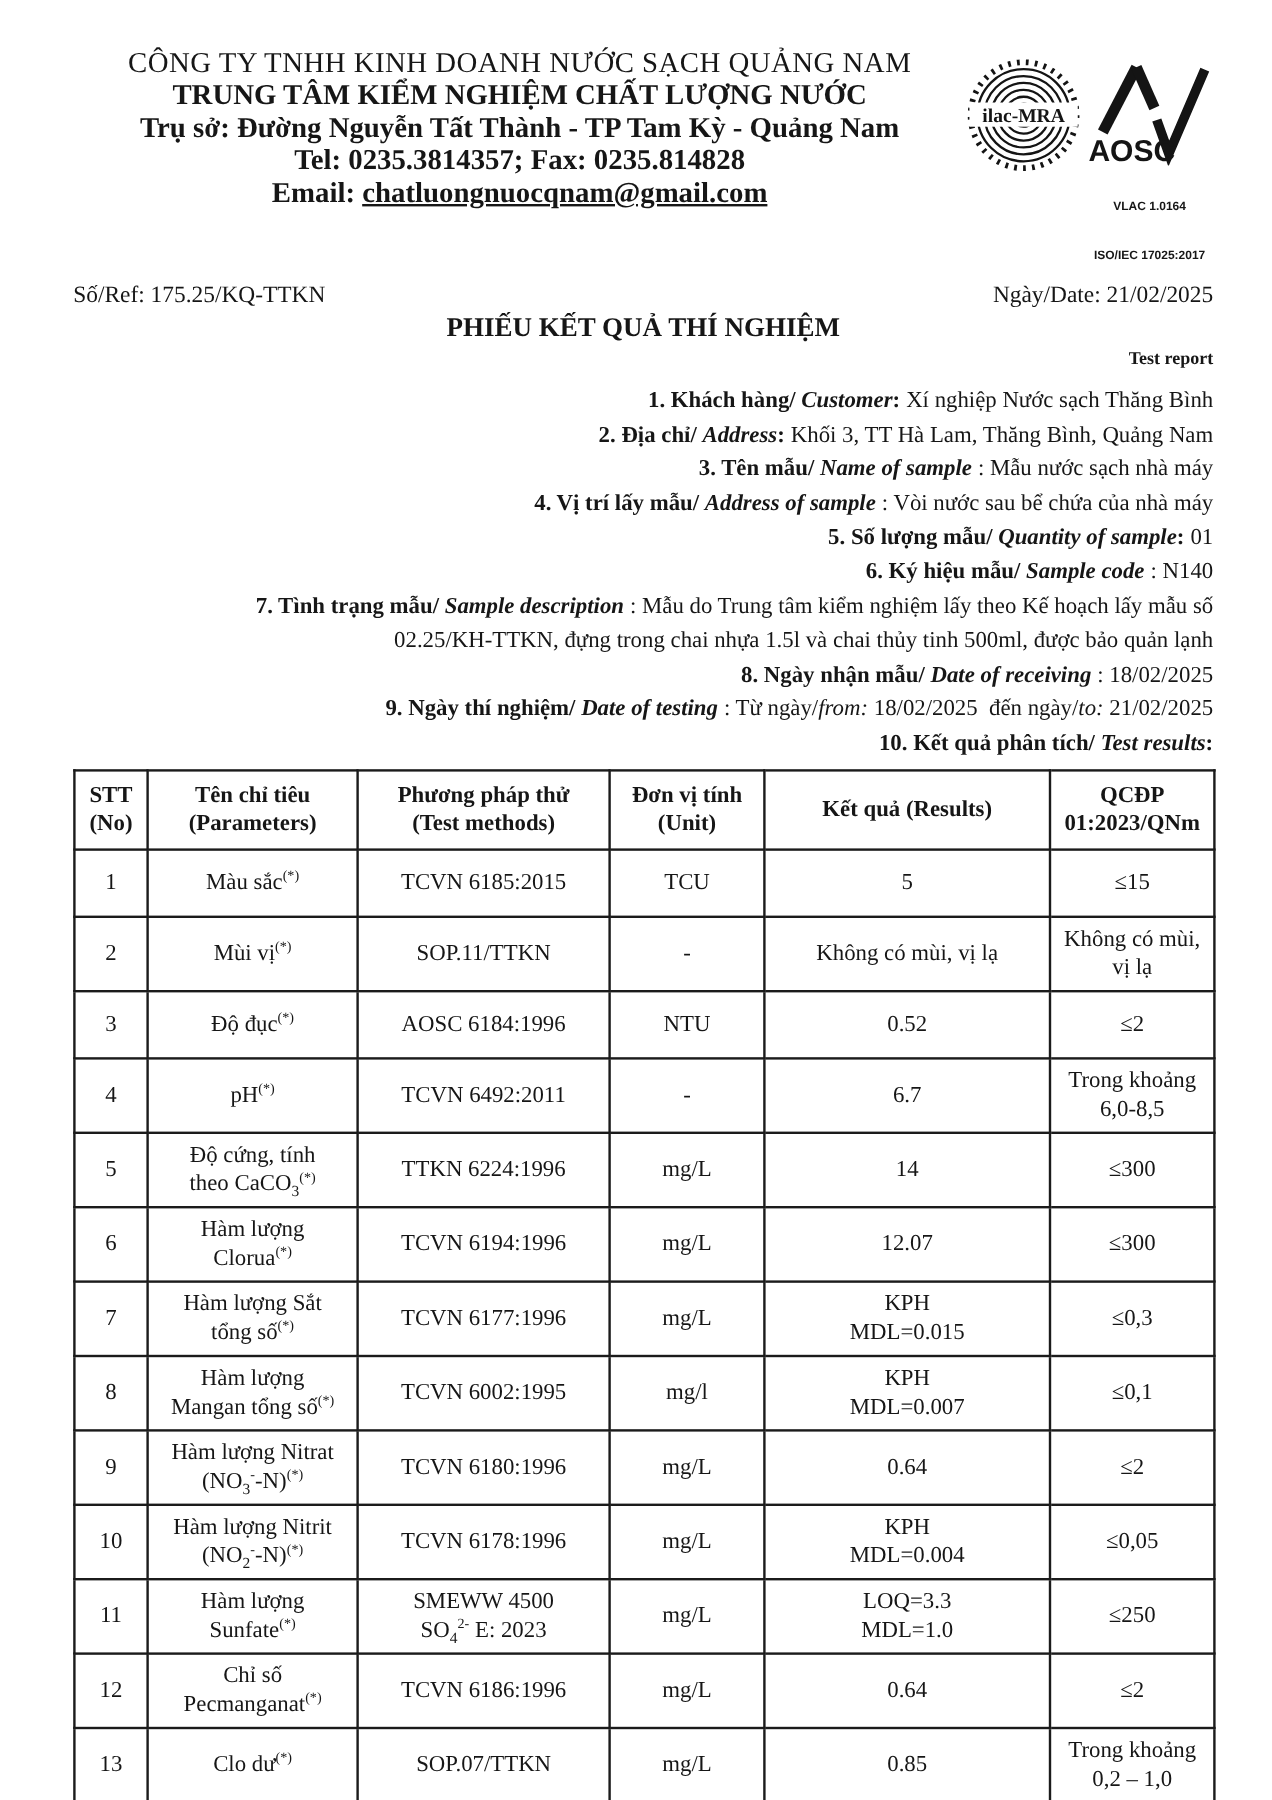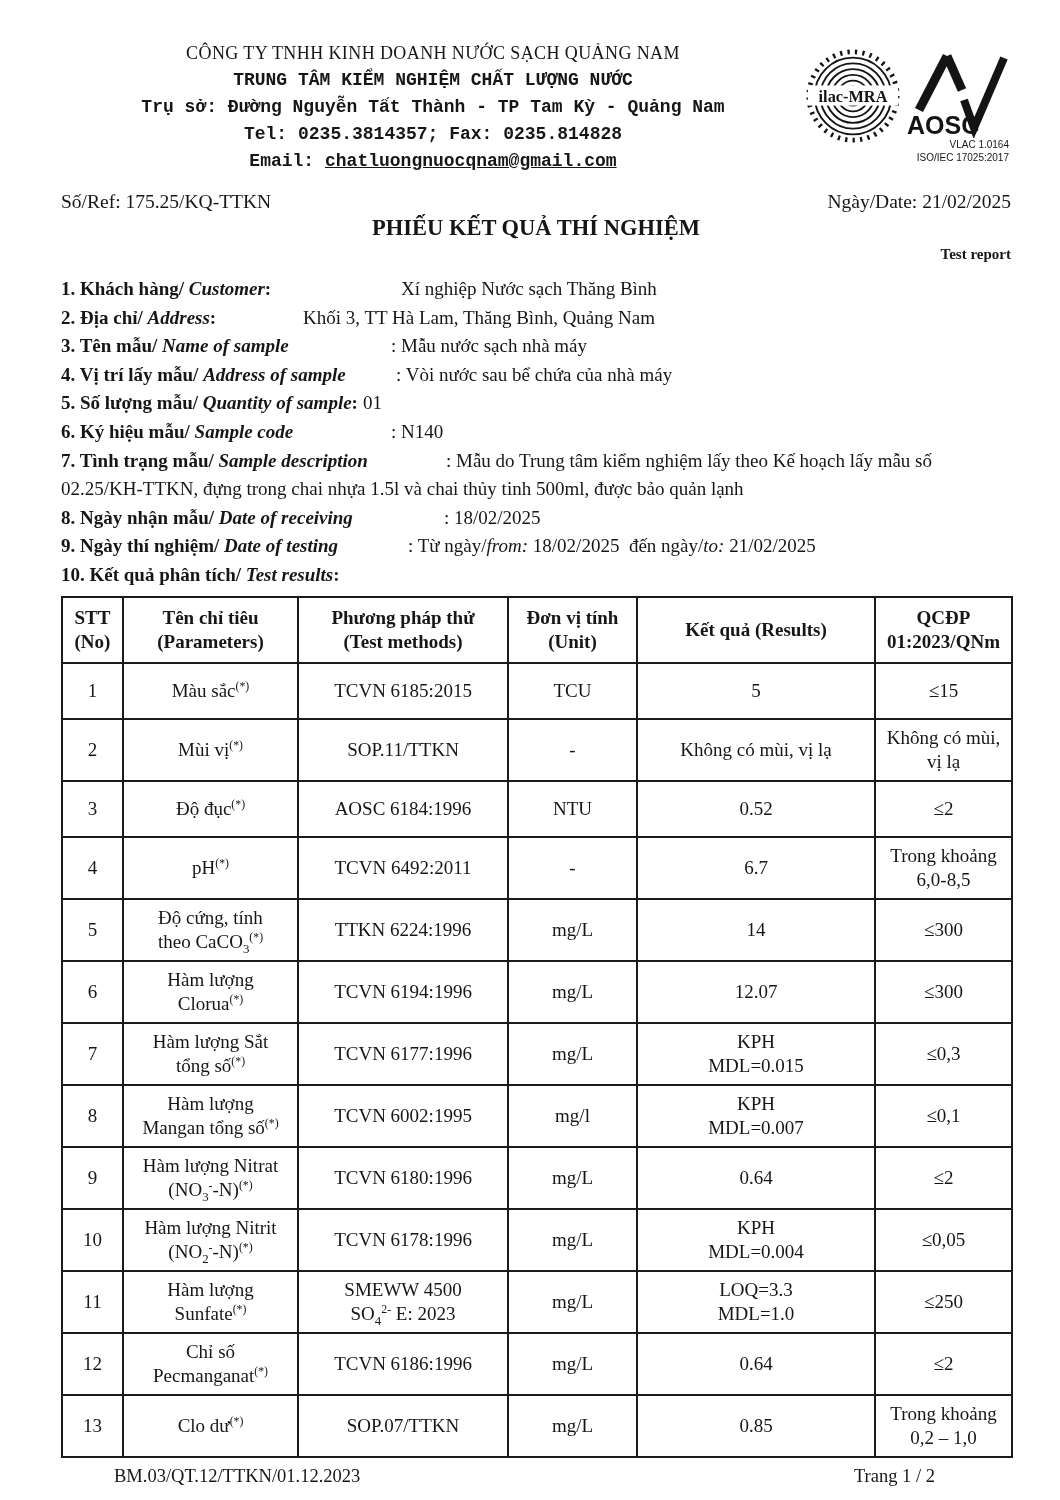--- a/index.html
+++ b/index.html
@@ -5,32 +5,32 @@
   html,body{margin:0;padding:0;background:#e8e8e8;}
   .page{
     position:relative;width:1060px;height:1500px;margin:0 auto;background:#ffffff;
     font-family:"Liberation Serif",serif;color:#161616;box-sizing:border-box;
     padding:36px 49px 0 61px;overflow:hidden;
   }
   
   .hdr{display:flex;align-items:flex-start;}
   .logo-left{flex:0 0 122px;padding-top:8px;}
   .hdr-center{flex:1;text-align:center;line-height:27px;padding-top:4px;}
-  .line-company{font-size:18px;letter-spacing:.4px;}
-  .line-center,.line-addr,.line-tel,.line-email{font-size:18px;font-weight:bold;font-family:Liberation Mono, monospace;}
+  .line-company{font-size:24px;letter-spacing:.4px;}
+  .line-center,.line-addr,.line-tel,.line-email{font-size:24px;font-weight:bold;}
   .line-email .u{text-decoration:underline;}
   .hdr-right{flex:0 0 206px;display:flex;gap:6px;align-items:flex-start;padding-top:10px;}
-  .aosc-block{display:flex;flex-direction:column;align-items:flex-end;}
-  .aosc-sub{font-family:"Liberation Sans",sans-serif;font-weight:normal;font-size:10px;line-height:13px;text-align:center;}
+  .aosc-block{display:flex;flex-direction:column;align-items:center;gap:28px;}
+  .aosc-sub{font-family:"Liberation Sans",sans-serif;font-weight:bold;font-size:10px;line-height:13px;text-align:center;}
   
   .refline{display:flex;justify-content:space-between;margin-top:16px;font-size:19.5px;gap:15px;}
   .title{text-align:center;font-size:22.5px;font-weight:bold;margin-top:2px;}
   .subtitle{text-align:right;font-size:15px;font-weight:bold;line-height:26px;}
   
-  .info{margin-top:8px;font-size:19px;}
+  .info{margin-top:8px;font-size:19px;text-align:right;}
   .info-item{line-height:28.6px;}
   .info-item .lbl{display:inline-block;}
   .info-item .val{margin-left:5px;}
   .item-1 .lbl{min-width:335px;}
   .item-2 .lbl{min-width:237px;}
   .item-3 .lbl{min-width:325px;}
   .item-4 .lbl{min-width:330px;}
   .item-6 .lbl{min-width:325px;}
   .item-7 .lbl{min-width:380px;}
   .item-8 .lbl{min-width:378px;}

